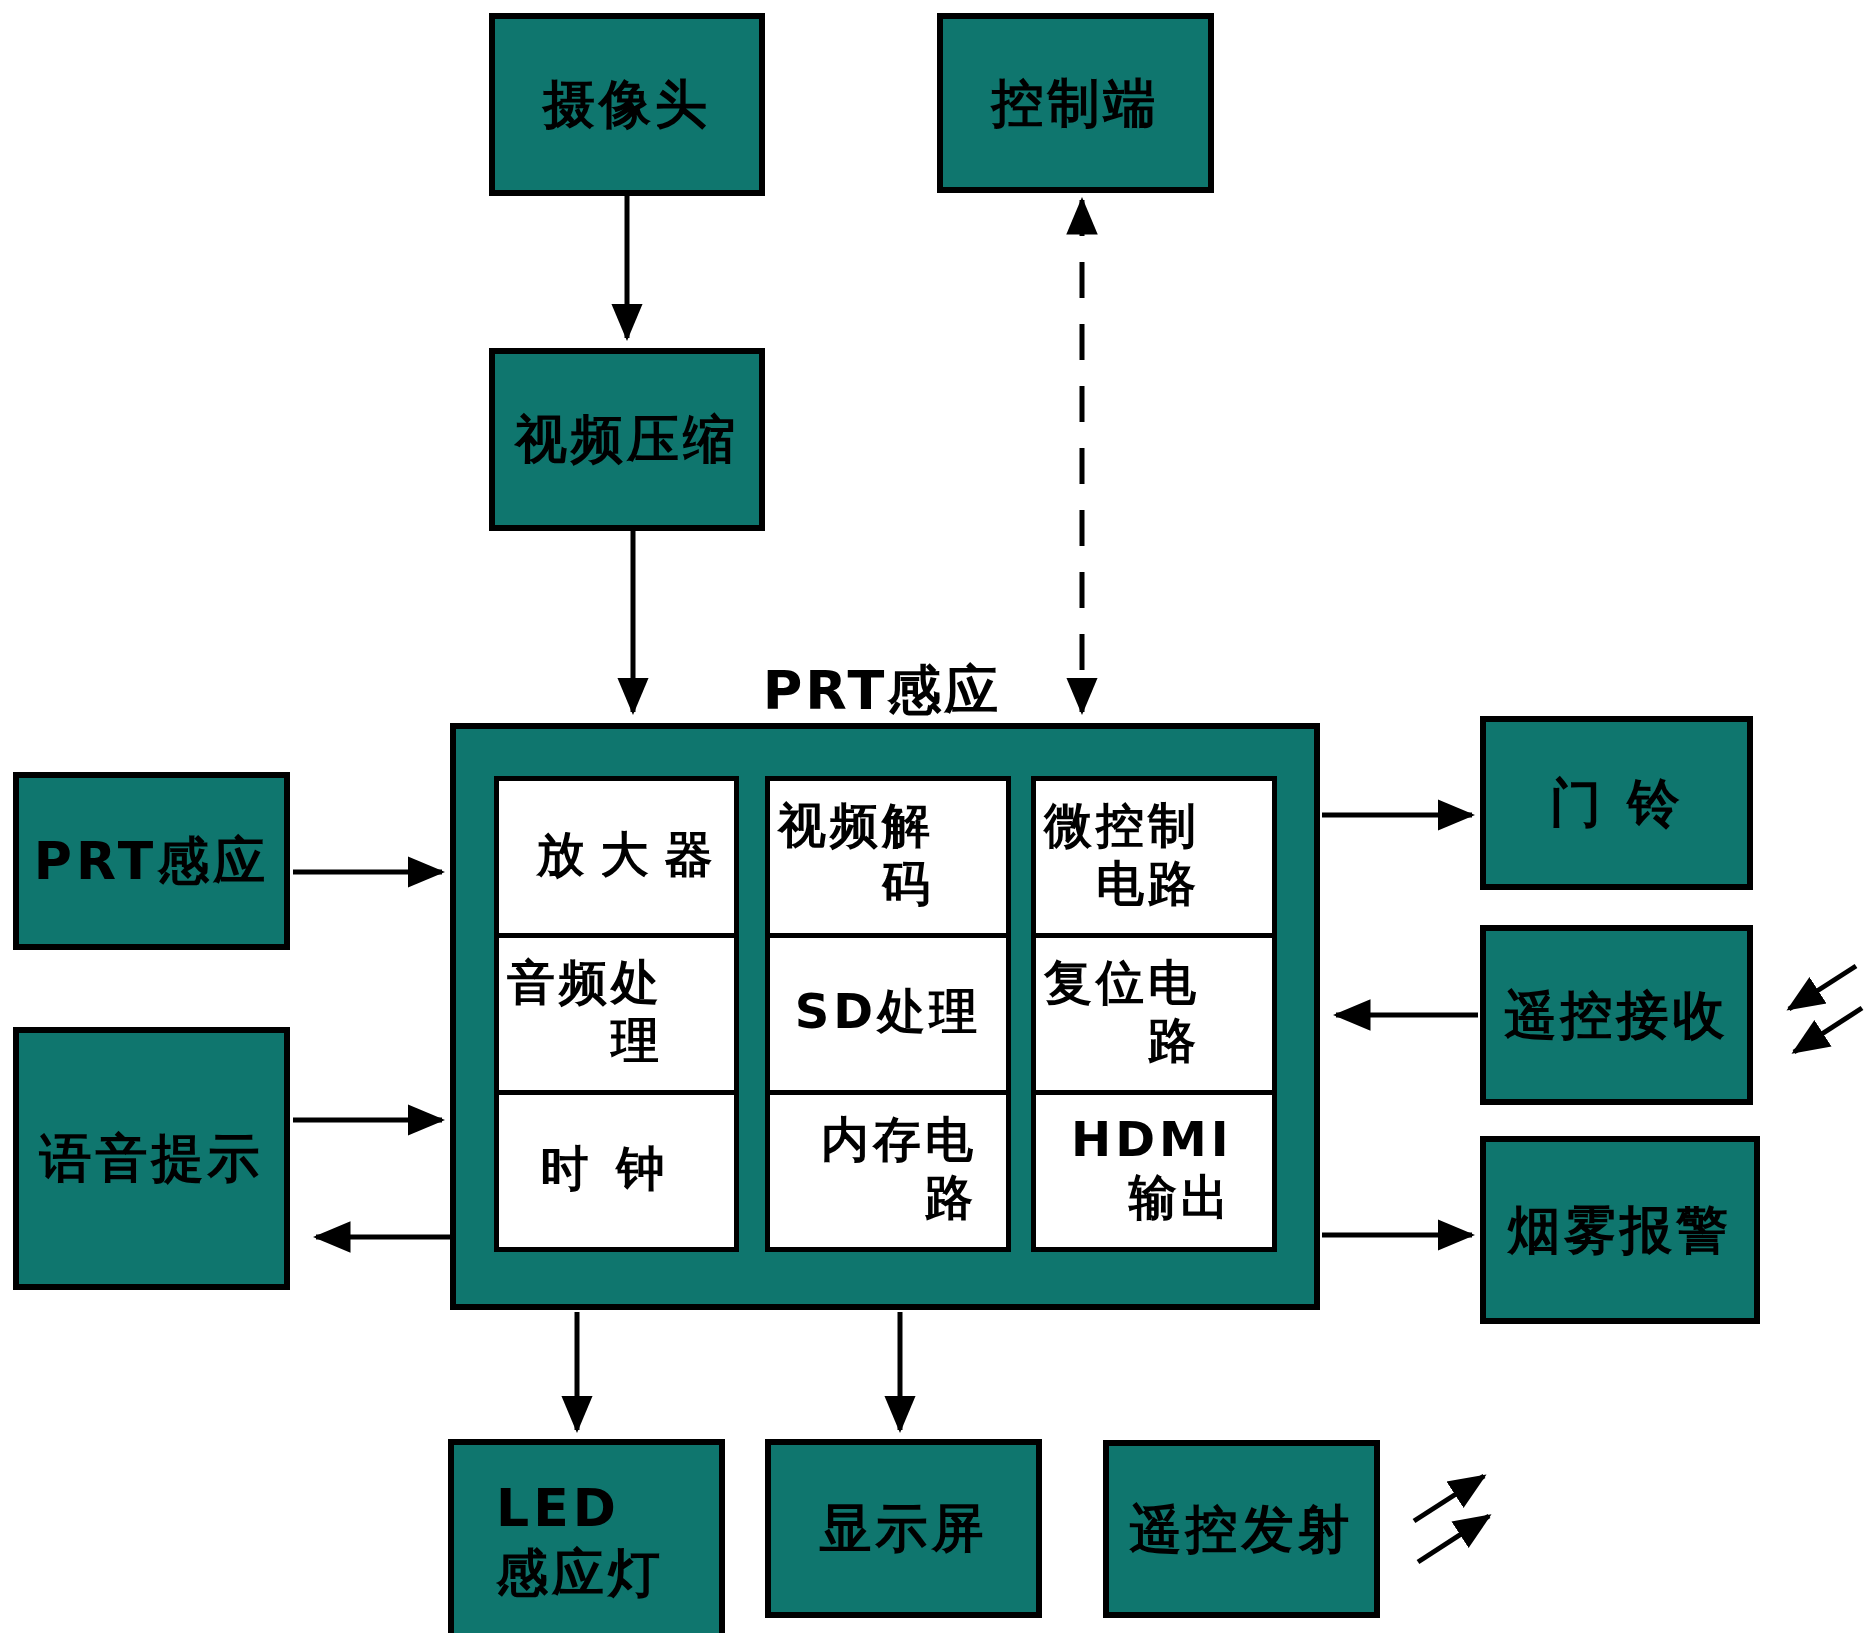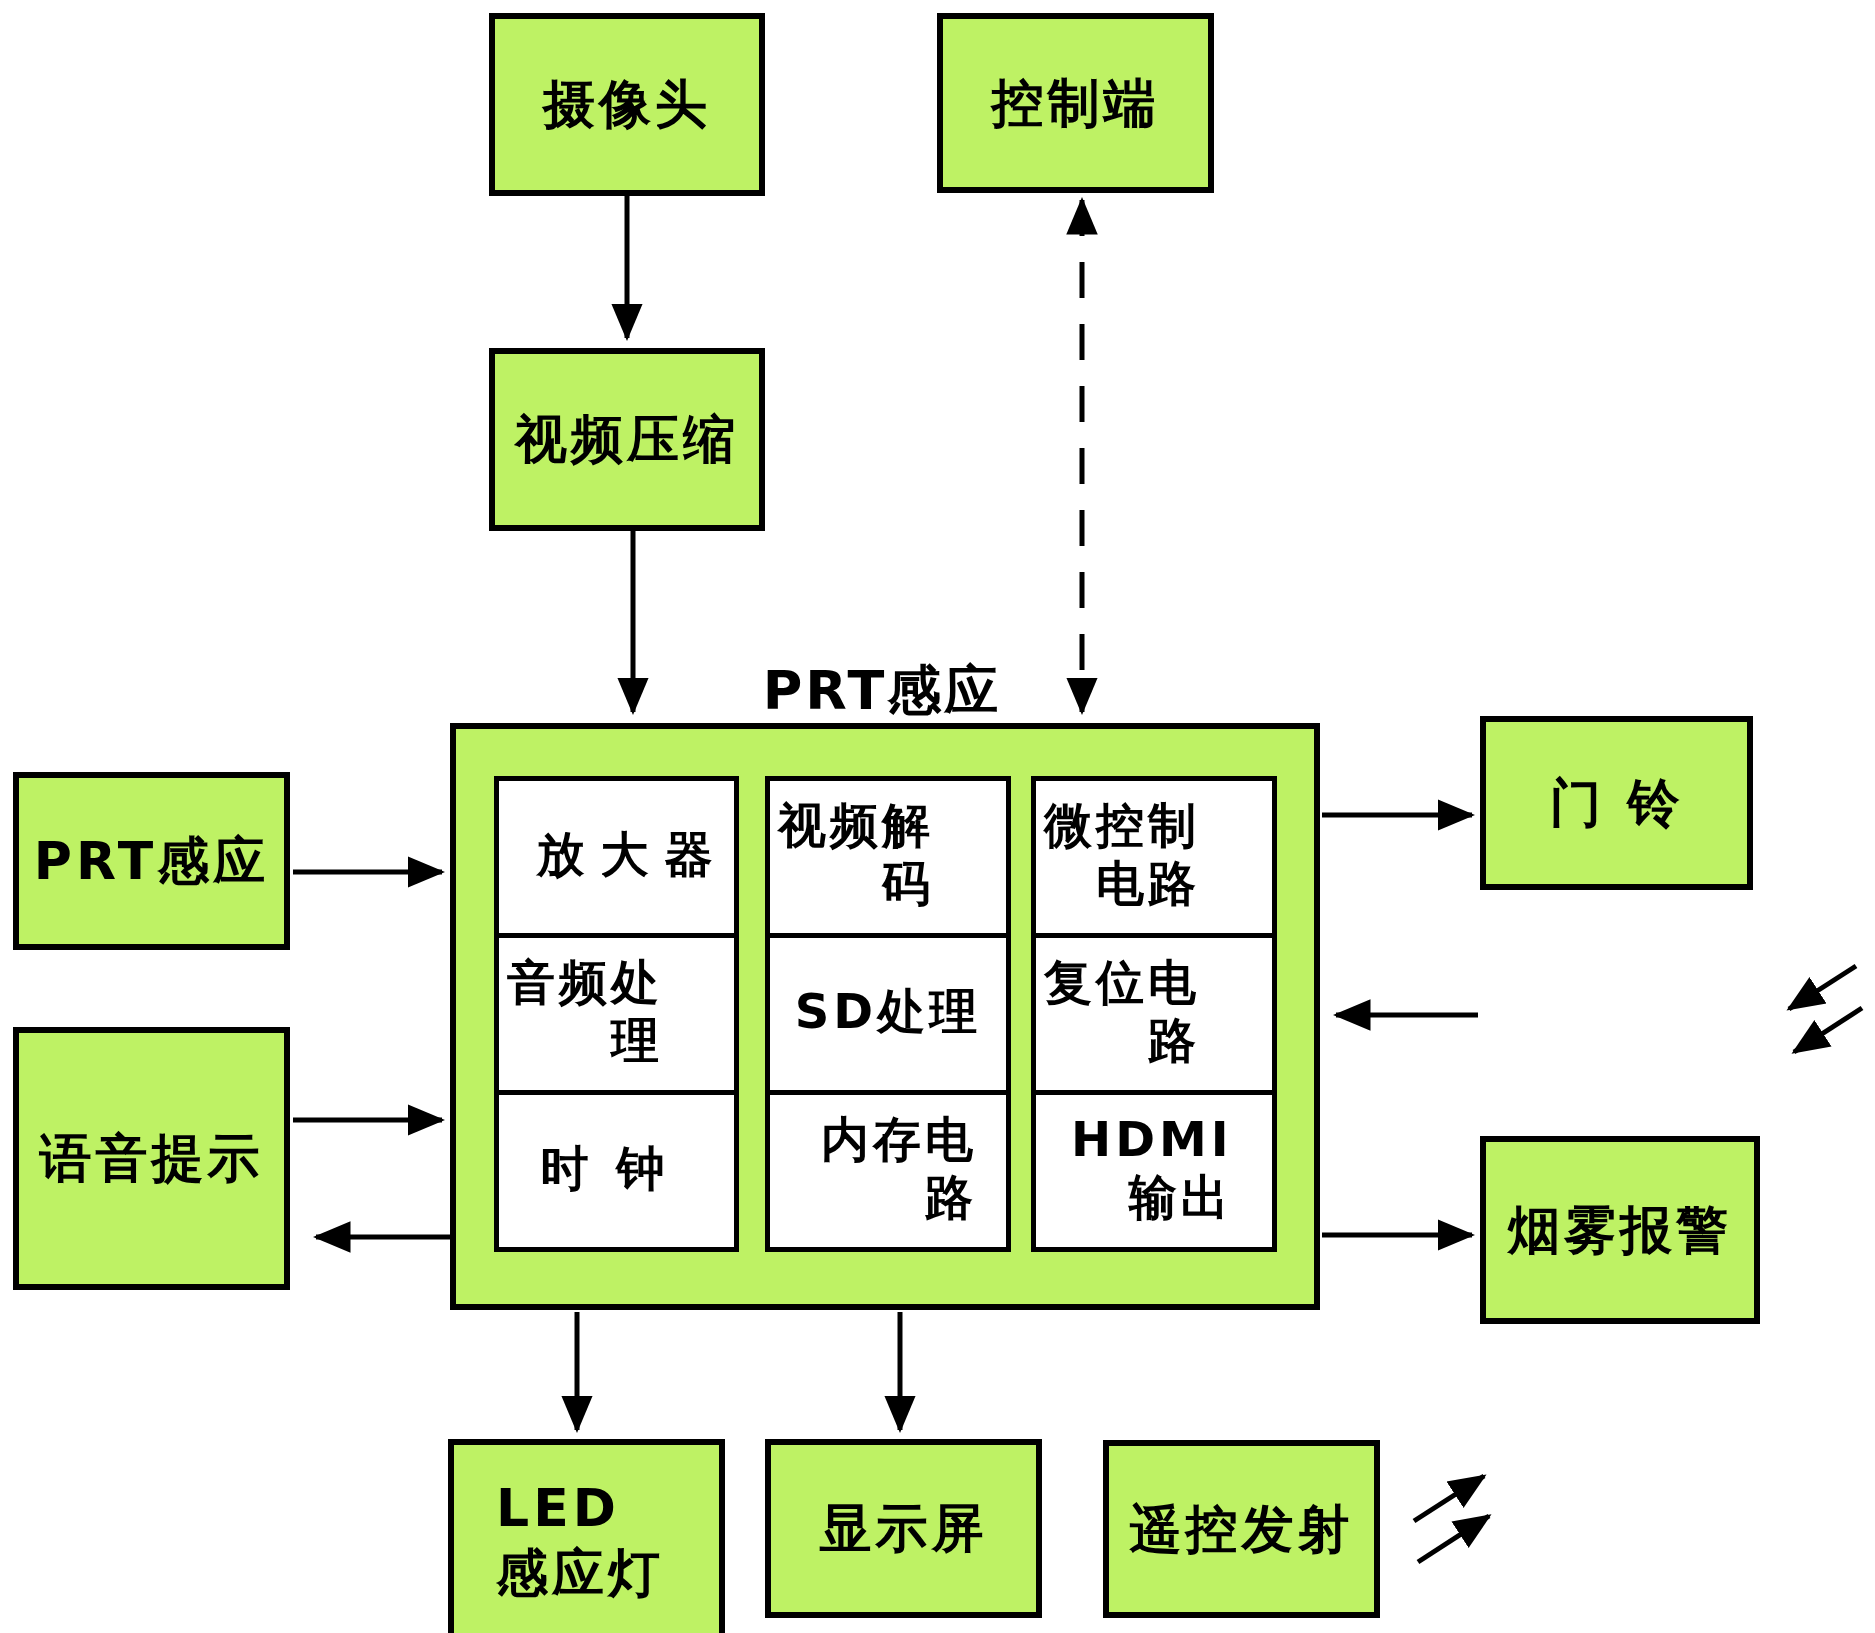--- a/index.html
+++ b/index.html
@@ -7,21 +7,21 @@
     position:relative;
     width:1875px;height:1633px;
     background:#ffffff;
     font-family:"DejaVu Sans","Liberation Sans",sans-serif;
     color:#000;
     overflow:hidden;
   }
   .box{
     position:absolute;
     border:6px solid #000;
-    background:#bef264;
+    background:#0f766e;
     box-sizing:border-box;
     display:flex;align-items:center;justify-content:center;
     text-align:center;
     font-size:52px;font-weight:bold;
     letter-spacing:4px;
     line-height:1.25;
     white-space:pre-line;
   }
   .box.align-left{justify-content:flex-start;text-align:left;padding-left:42px;}
   .gridcol{
@@ -129,20 +129,23 @@
   <div class="box" style="left:13px;top:772px;width:277px;height:178px;">
     <span>PRT感应</span>
   </div>
   <div class="box" style="left:13px;top:1027px;width:277px;height:263px;">
     <span>语音提示</span>
   </div>
 
   <div class="box" style="left:1480px;top:716px;width:273px;height:174px;">
     <span>门 铃</span>
   </div>
+  <div class="box" style="left:1480px;top:925px;width:273px;height:180px;">
+    <span>遥控接收</span>
+  </div>
   <div class="box" style="left:1480px;top:1136px;width:280px;height:188px;">
     <span>烟雾报警</span>
   </div>
 
   <div class="box align-left" style="left:448px;top:1439px;width:277px;height:204px;">
     <span>LED
 感应灯</span>
   </div>
   <div class="box" style="left:765px;top:1439px;width:277px;height:179px;">
     <span>显示屏</span>

